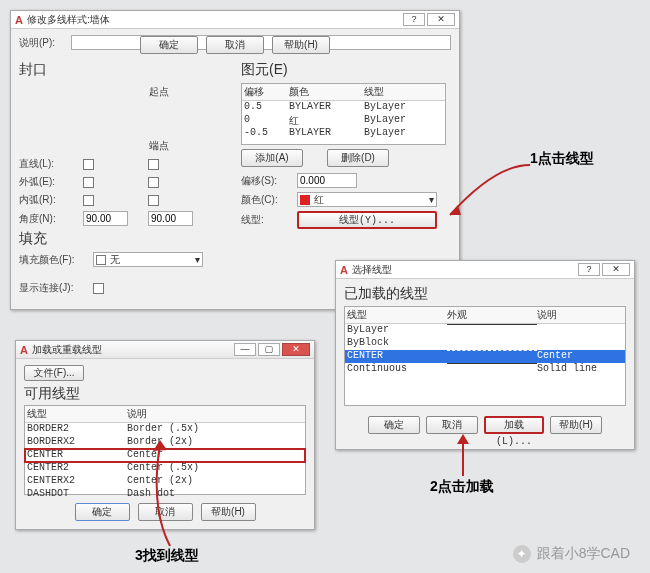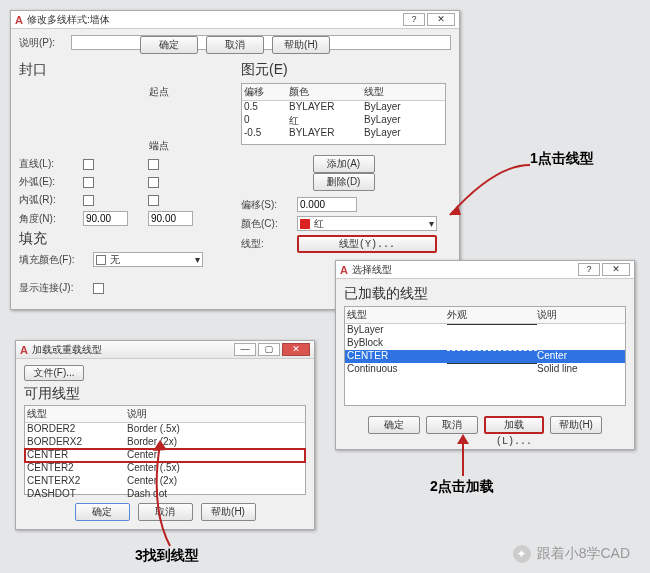--- a/index.html
+++ b/index.html
@@ -48,21 +48,21 @@
   .inp { border:1px solid #aaa; background:#fff; height:15px; padding:0 2px; font-size:10px;}
   .chk { width:11px;height:11px;border:1px solid #777;background:#fff;display:inline-block;}
   .btn {
     display:inline-block;
     border:1px solid #888;
     background:linear-gradient(#fdfdfd,#e5e5e5);
     height:18px;padding:0 8px;font-size:10px;line-height:16px;
     text-align:center;cursor:pointer;border-radius:2px;
   }
   .section {font-size:14px;color:#333;}
-  .listbox{border:1px solid #aaa;background:#fff;font-size:10px;}
+  .listbox{border:1px solid #aaa;background:#fff;font-size:10px;font-family:Liberation Mono, monospace;}
   .listhdr{display:flex;border-bottom:1px solid #ccc;background:#f8f8f8;padding:1px 2px;}
   .listrow{display:flex;padding:0 2px;height:13px;align-items:flex-start;}
   .sel{background:#2f73e3;color:#fff;}
   .hl{border:2px solid #b22;font-family:Liberation Mono, monospace;}
   .callout{
     position:absolute;
     color:#000;font-weight:bold;font-size:14px;
   }
   .arrow{position:absolute;pointer-events:none;}
   .brand{position:absolute;right:20px;bottom:10px;color:#999;font-size:14px;display:flex;align-items:center;gap:6px;}
@@ -145,21 +145,21 @@
             <span style="width:45px">0</span>
             <span style="width:75px">红</span>
             <span>ByLayer</span>
           </div>
         <div class="listrow">
             <span style="width:45px">-0.5</span>
             <span style="width:75px">BYLAYER</span>
             <span>ByLayer</span>
           </div>
       </div>
-      <div class="row" style="margin-top:10px;gap:0;flex-direction:column;">
+      <div class="row" style="margin-top:4px;gap:24px;">
         <span class="btn" style="width:62px">添加(A)</span>
         <span class="btn" style="width:62px">删除(D)</span>
       </div>
       <div class="row" style="margin-top:6px">
         <span class="lbl" style="width:52px">偏移(S):</span>
         <input class="inp" style="width: 60px;" value="0.000">
       </div>
       <div class="row">
         <span class="lbl" style="width:52px">颜色(C):</span>
         <div class="inp" style="width:140px;display:flex;align-items:center;gap:4px;cursor:pointer">

